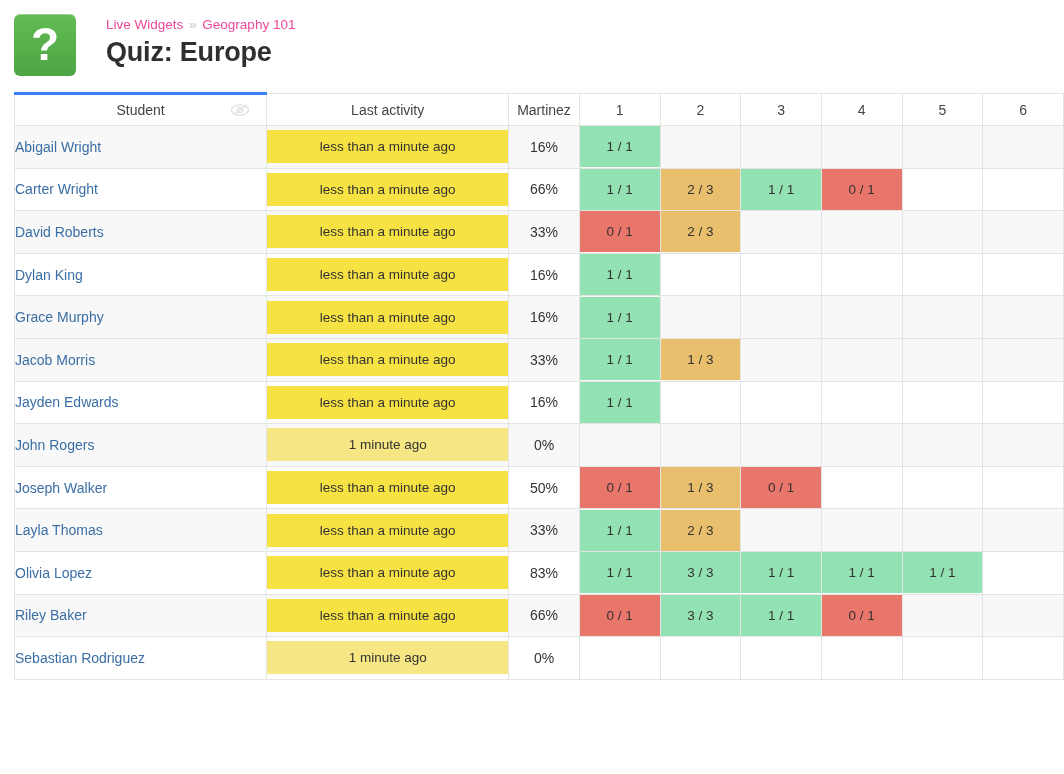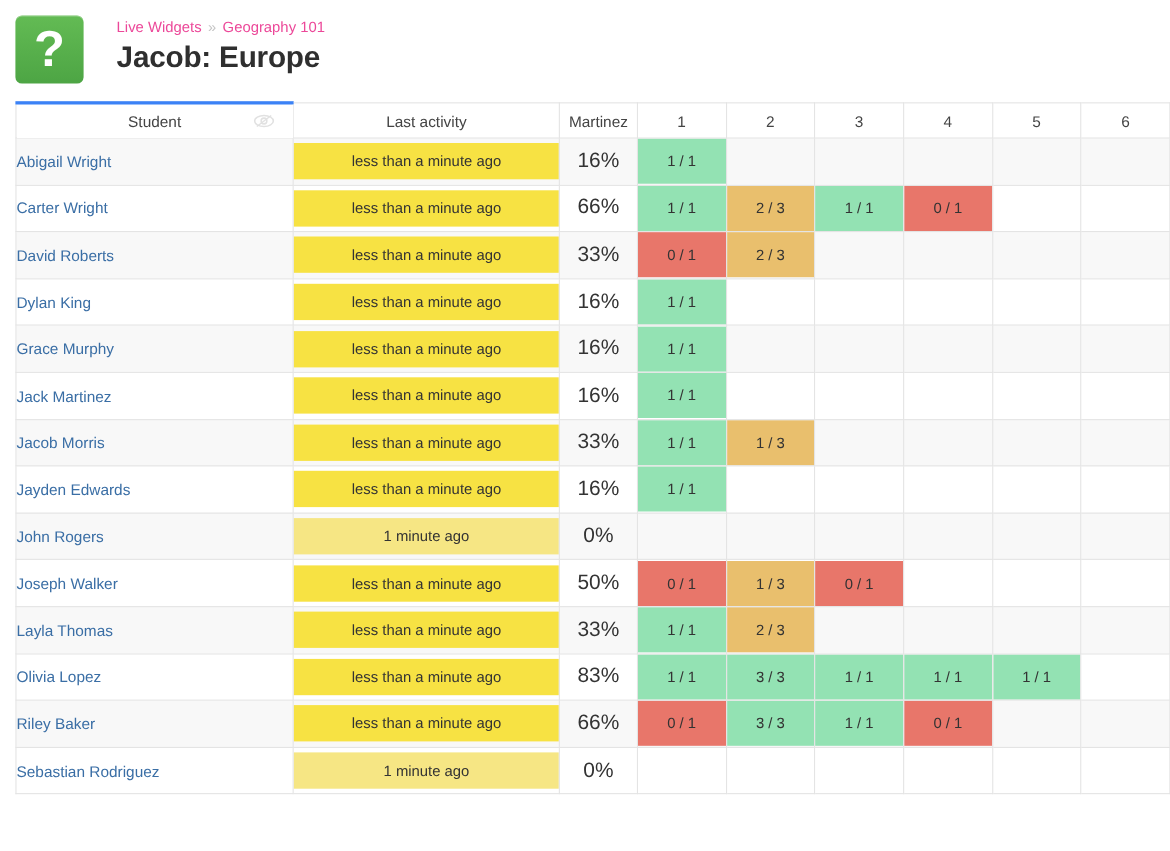--- a/index.html
+++ b/index.html
@@ -126,21 +126,21 @@
     line-height: 33px;
     text-align: center;
     font-size: 13.5px;
     color: #333;
   }
   .activity-pill.recent  { background: #f7e243; }
   .activity-pill.stale   { background: #f6e684; }
 
   td.progress-cell {
     text-align: center;
-    font-size: 19px;
+    font-size: 14px;
     color: #333;
   }
 
   td.q-cell {
     text-align: center;
     font-size: 13.5px;
     color: #333;
     padding: 0;
   }
   td.q-cell .score {
@@ -159,21 +159,21 @@
 <div class="page-header">
   <div class="quiz-icon">
     <span>?</span>
   </div>
   <div class="header-text">
     <div class="breadcrumb">
       <span class="crumb-link">Live Widgets</span>
       <span class="crumb-sep">»</span>
       <span class="crumb-link">Geography 101</span>
     </div>
-    <div class="page-title">Jacob: Europe</div>
+    <div class="page-title">Quiz: Europe</div>
   </div>
 </div>
 
 <div class="table-wrap">
   <table class="gradebook">
     <colgroup>
       <col class="c-student">
       <col class="c-activity">
       <col class="c-progress">
       <col class="c-q">
@@ -324,45 +324,20 @@
           <td class="q-cell score-none">
             <span class="score"></span>
           </td>
           <td class="q-cell score-none">
             <span class="score"></span>
           </td>
           <td class="q-cell score-none">
             <span class="score"></span>
           </td>
         </tr>
-        <tr class="even">
-          <td class="student-cell"><a class="student-link">Jack Martinez</a></td>
-          <td class="activity-cell">
-            <span class="activity-pill recent">less than a minute ago</span>
-          </td>
-          <td class="progress-cell">16%</td>
-          <td class="q-cell score-green">
-            <span class="score">1 / 1</span>
-          </td>
-          <td class="q-cell score-none">
-            <span class="score"></span>
-          </td>
-          <td class="q-cell score-none">
-            <span class="score"></span>
-          </td>
-          <td class="q-cell score-none">
-            <span class="score"></span>
-          </td>
-          <td class="q-cell score-none">
-            <span class="score"></span>
-          </td>
-          <td class="q-cell score-none">
-            <span class="score"></span>
-          </td>
-        </tr>
         <tr class="odd">
           <td class="student-cell"><a class="student-link">Jacob Morris</a></td>
           <td class="activity-cell">
             <span class="activity-pill recent">less than a minute ago</span>
           </td>
           <td class="progress-cell">33%</td>
           <td class="q-cell score-green">
             <span class="score">1 / 1</span>
           </td>
           <td class="q-cell score-orange">

